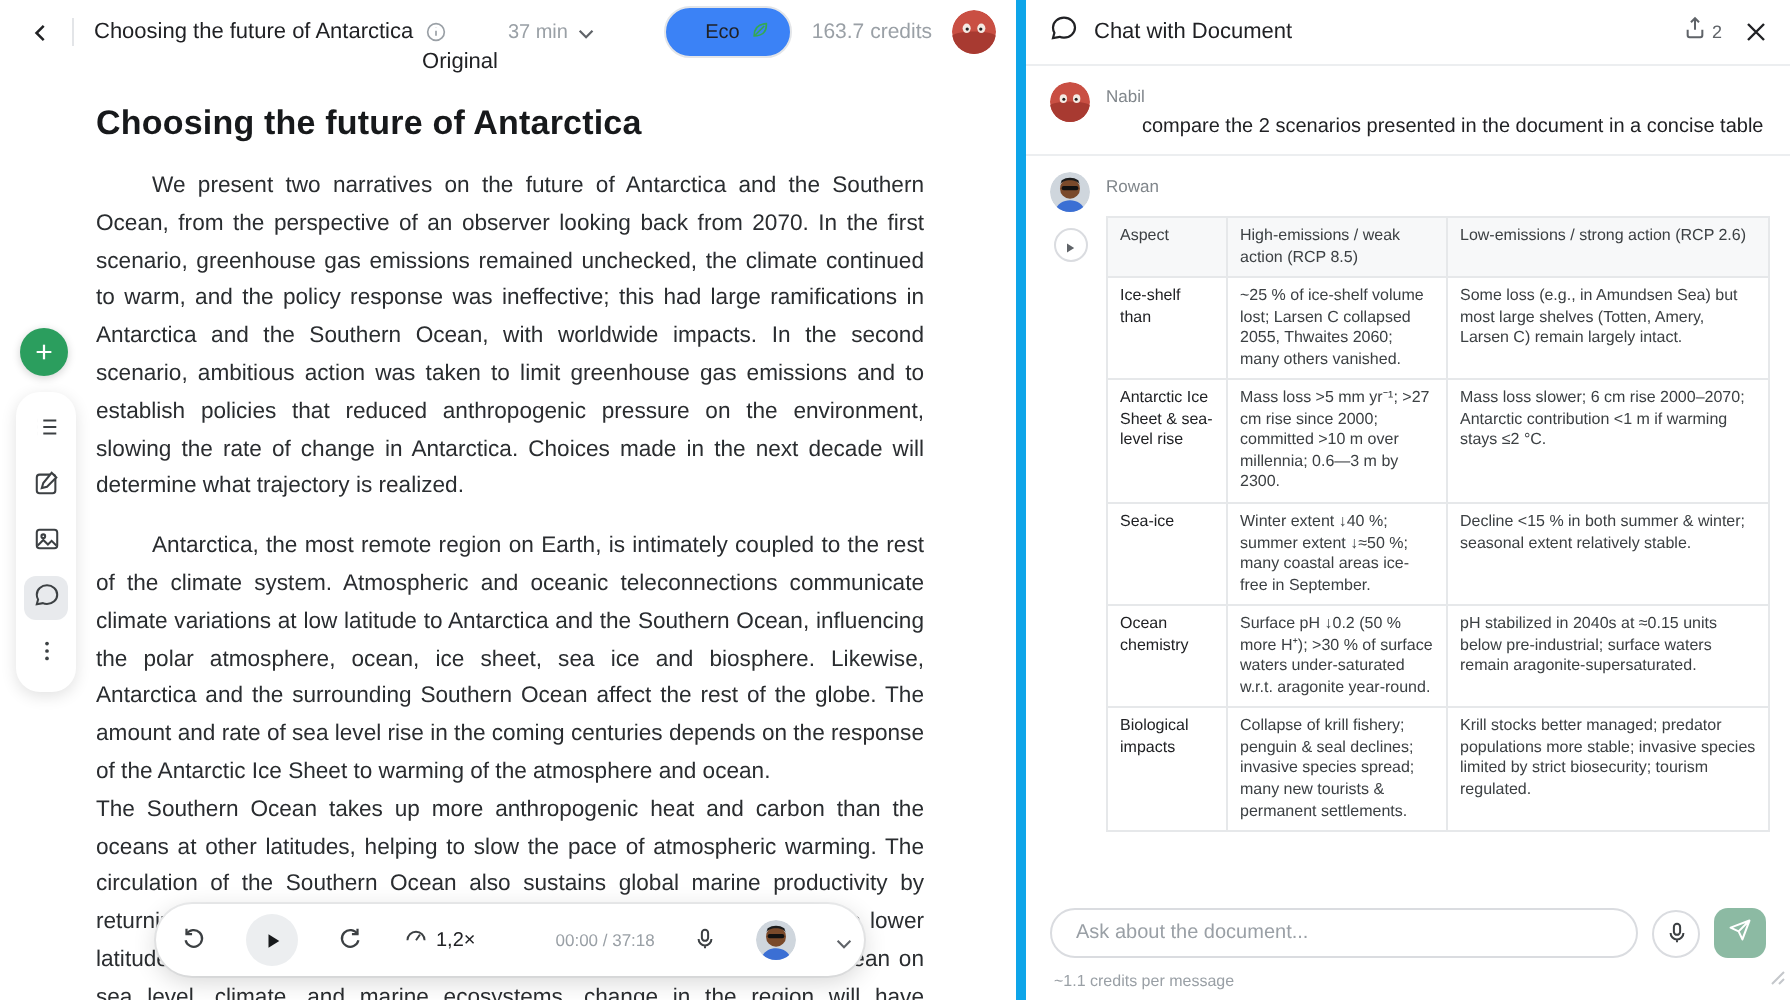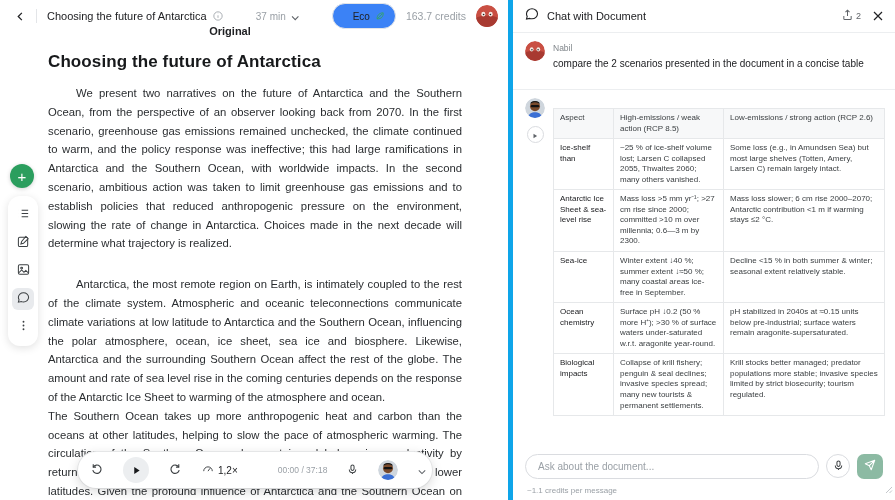--- a/index.html
+++ b/index.html
@@ -8,34 +8,34 @@
   .app { display:flex; width:895px; height:500px; }
 
   
   .reader { position:relative; flex:1 1 auto; height:500px; overflow:hidden; background:#fff; }
   .topbar { position:absolute; top:0; left:0; right:0; height:32px; display:flex; align-items:center; padding:0 10px; background:#fff; z-index:5; }
   .back-btn { width:20px; height:20px; border:none; background:none; cursor:pointer; color:#202124; display:flex; align-items:center; justify-content:center; }
   .tb-divider { width:1px; height:14px; background:#e3e5e8; margin:0 10px 0 6px; }
   .doc-title-sm { font-size:11px; color:#202124; }
   .info-ic { margin-left:6px; color:#9aa0a6; display:flex; }
   .tb-center { position:absolute; left:50%; transform:translateX(-50%); display:flex; align-items:center; gap:5px; }
-  .mode { font-size:11px; font-weight:700; color:#202124;margin-top:29px; }
+  .mode { font-size:11px; font-weight:400; color:#202124;margin-top:29px; }
   .dur { font-size:10px; color:#9aa0a6; }
   .tb-right { margin-left:auto; display:flex; align-items:center; gap:10px; }
   .eco-pill { display:flex; align-items:center; gap:5px; border:1px solid #e3e5e8; border-radius:999px; padding:3px 10px; background:#3b82f6; cursor:pointer; }
   .eco-dot { width:5px; height:5px; border-radius:50%; }
   .eco-lab { font-size:10px; color:#202124; }
   .credits { font-size:10.5px; color:#9aa0a6; }
   .avatar { width:22px; height:22px; border-radius:50%; overflow:hidden; flex:0 0 auto; cursor:pointer; }
 
   .doc { position:absolute; left:48px; top:52px; width:414px; }
   .doc h1 { font-size:17px; font-weight:700; color:#17191b; margin-bottom:12px; letter-spacing:.1px; }
   .doc p { font-size:11.3px; line-height:18.8px; text-align:justify; color:#2a2d30; }
   .doc p.indent { text-indent:28px; }
-  .doc p.gap { margin-bottom:22px; }
+  .doc p.gap { margin-bottom:11px; }
 
   
   .fab-add { position:absolute; left:10px; top:164px; width:24px; height:24px; border-radius:50%; border:none; color:#fff; font-size:15px; line-height:1; display:flex; align-items:center; justify-content:center; cursor:pointer; box-shadow:0 1px 4px rgba(0,0,0,.18); z-index:6; }
   .side-tools { position:absolute; left:8px; top:196px; width:30px; background:#fff; border-radius:12px; box-shadow:0 2px 8px rgba(0,0,0,.12); display:flex; flex-direction:column; align-items:center; padding:5px 0; z-index:6; }
   .tool-btn { width:22px; height:22px; margin:3px 0; border:none; background:none; border-radius:6px; display:flex; align-items:center; justify-content:center; color:#3c4043; cursor:pointer; }
   .tool-btn.active { background:#e8eaed; }
 
   
   .player { position:absolute; left:78px; bottom:12px; width:354px; height:36px; background:#fff; border-radius:18px; box-shadow:0 3px 12px rgba(0,0,0,.16), 0 0 0 1px #f0f1f2; display:flex; align-items:center; gap:20px; padding:0 12px; z-index:7; }
   .p-ic { border:none; background:none; color:#3c4043; display:flex; align-items:center; cursor:pointer; padding:0; }
@@ -49,36 +49,36 @@
   
   .chat { position:relative; width:387px; height:500px; border-left:5px solid #0ea5e9; background:#fff; flex:0 0 auto; }
   .chat-head { height:33px; border-bottom:1px solid #eceef0; display:flex; align-items:center; padding:0 12px; gap:8px; }
   .chat-head-title { font-size:11px; font-weight:500; color:#202124; }
   .chat-head-right { margin-left:auto; display:flex; align-items:center; gap:12px; }
   .share-wrap { display:flex; align-items:center; gap:3px; color:#5f6368; cursor:pointer; }
   .share-count { font-size:9px; color:#5f6368; }
   .close-btn { border:none; background:none; color:#202124; cursor:pointer; display:flex; }
 
   .messages { position:absolute; top:33px; left:0; right:0; bottom:52px; overflow:hidden; }
-  .msg { display:flex; gap:8px; padding:8px 10px 18px 12px; }
+  .msg { display:flex; gap:8px; padding:8px 10px 6px 12px; }
   .msg.user { border-bottom:1px solid #eceef0; }
   .gutter { width:20px; flex:0 0 auto; display:flex; flex-direction:column; align-items:center; gap:8px; }
   .msg .avatar { width:20px; height:20px; }
   .msg-name { font-size:8.5px; color:#80868b; margin:2px 0 4px; }
-  .msg-text { font-size:10px; color:#202124; line-height:1.4; }
+  .msg-text { font-size:10px; color:#202124; line-height:1.4;margin-left:18px; }
   .msg-body { flex:1 1 auto; min-width:0; }
   .tts-play { width:17px; height:17px; border-radius:50%; border:1px solid #dadce0; background:#fff; color:#5f6368; display:flex; align-items:center; justify-content:center; cursor:pointer; }
 
   table.cmp { border-collapse:collapse; width:100%; margin-top:10px; font-size:8px; line-height:1.32; color:#3c4043; table-layout:fixed; }
   .cmp th, .cmp td { border:1px solid #e6e8ea; padding:4px 6px; text-align:left; vertical-align:top; }
   .cmp thead th { background:#f7f8f9; font-weight:500; color:#3c4043; }
   .cmp td.aspect { font-weight:500; color:#202124; }
   .cmp col.c1 { width:60px; } .cmp col.c2 { width:110px; }
 
-  .composer { position:absolute; left:12px; right:12px; bottom:21px; display:flex; align-items:flex-start; gap:7px; background:#fff; }
+  .composer { position:absolute; left:12px; right:12px; bottom:21px; display:flex; align-items:flex-end; gap:7px; background:#fff; }
   .ask-input { flex:1 1 auto; height:25px; border:1px solid #dadce0; border-radius:13px; padding:0 12px; font-size:10px; font-family:"Liberation Sans", sans-serif; color:#202124; outline:none; }
   .ask-input::placeholder { color:#9aa0a6; }
   .mic-btn { width:24px; height:24px; border-radius:50%; border:1px solid #dadce0; background:#fff; color:#3c4043; display:flex; align-items:center; justify-content:center; cursor:pointer; flex:0 0 auto; }
   .send-btn { width:26px; height:25px; border-radius:7px; border:none; color:#fff; display:flex; align-items:center; justify-content:center; cursor:pointer; flex:0 0 auto; }
   .credits-note { position:absolute; left:14px; bottom:5px; font-size:8px; color:#9aa0a6; }
   .resize-ic { position:absolute; right:2px; bottom:2px; color:#c4c7cb; }
 </style>
 </head>
 <body>
 
@@ -288,20 +288,21 @@
                 <rect x="7" y="8.4" width="10" height="2.6" rx="1.2" fill="#111"></rect>
               </svg>
           </span>
           <button class="tts-play">
             <span><svg width="6" height="6" viewBox="0 0 10 10" fill="currentColor">
                   <path d="M2.5 1.2 8.5 5 2.5 8.8Z"></path>
                 </svg></span>
           </button>
         </div>
         <div class="msg-body">
+          <div class="msg-name">Rowan</div>
 
           <table class="cmp">
             <colgroup>
                 <col class="c1">
                 <col class="c2">
                 <col>
               </colgroup>
             <thead>
               <tr>
                 <th>Aspect</th>

